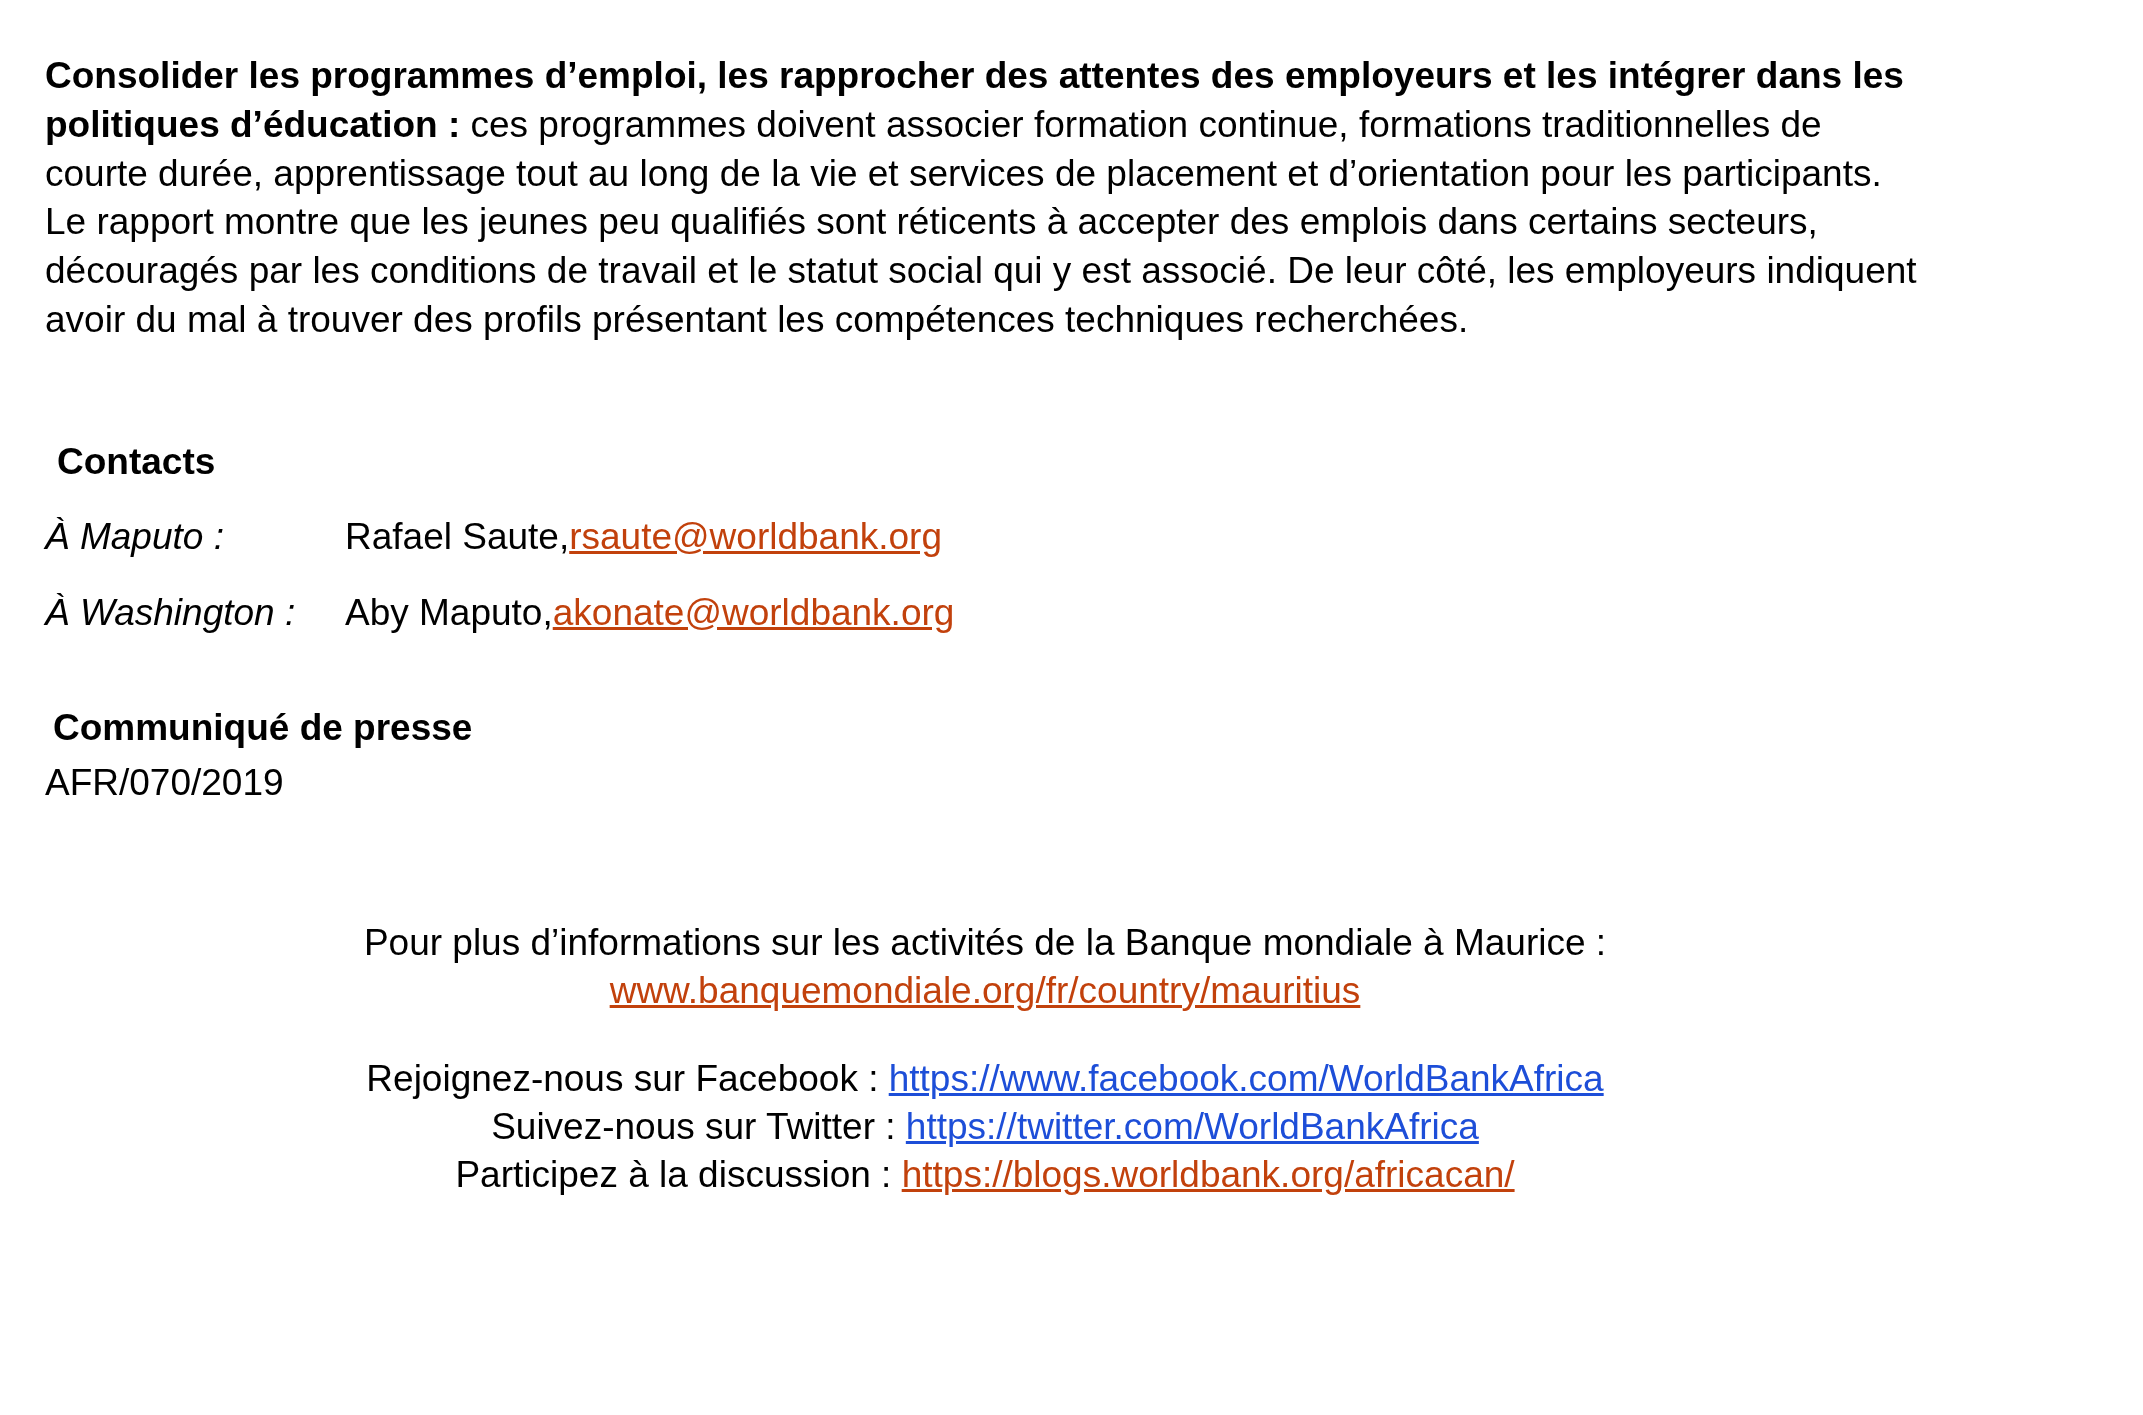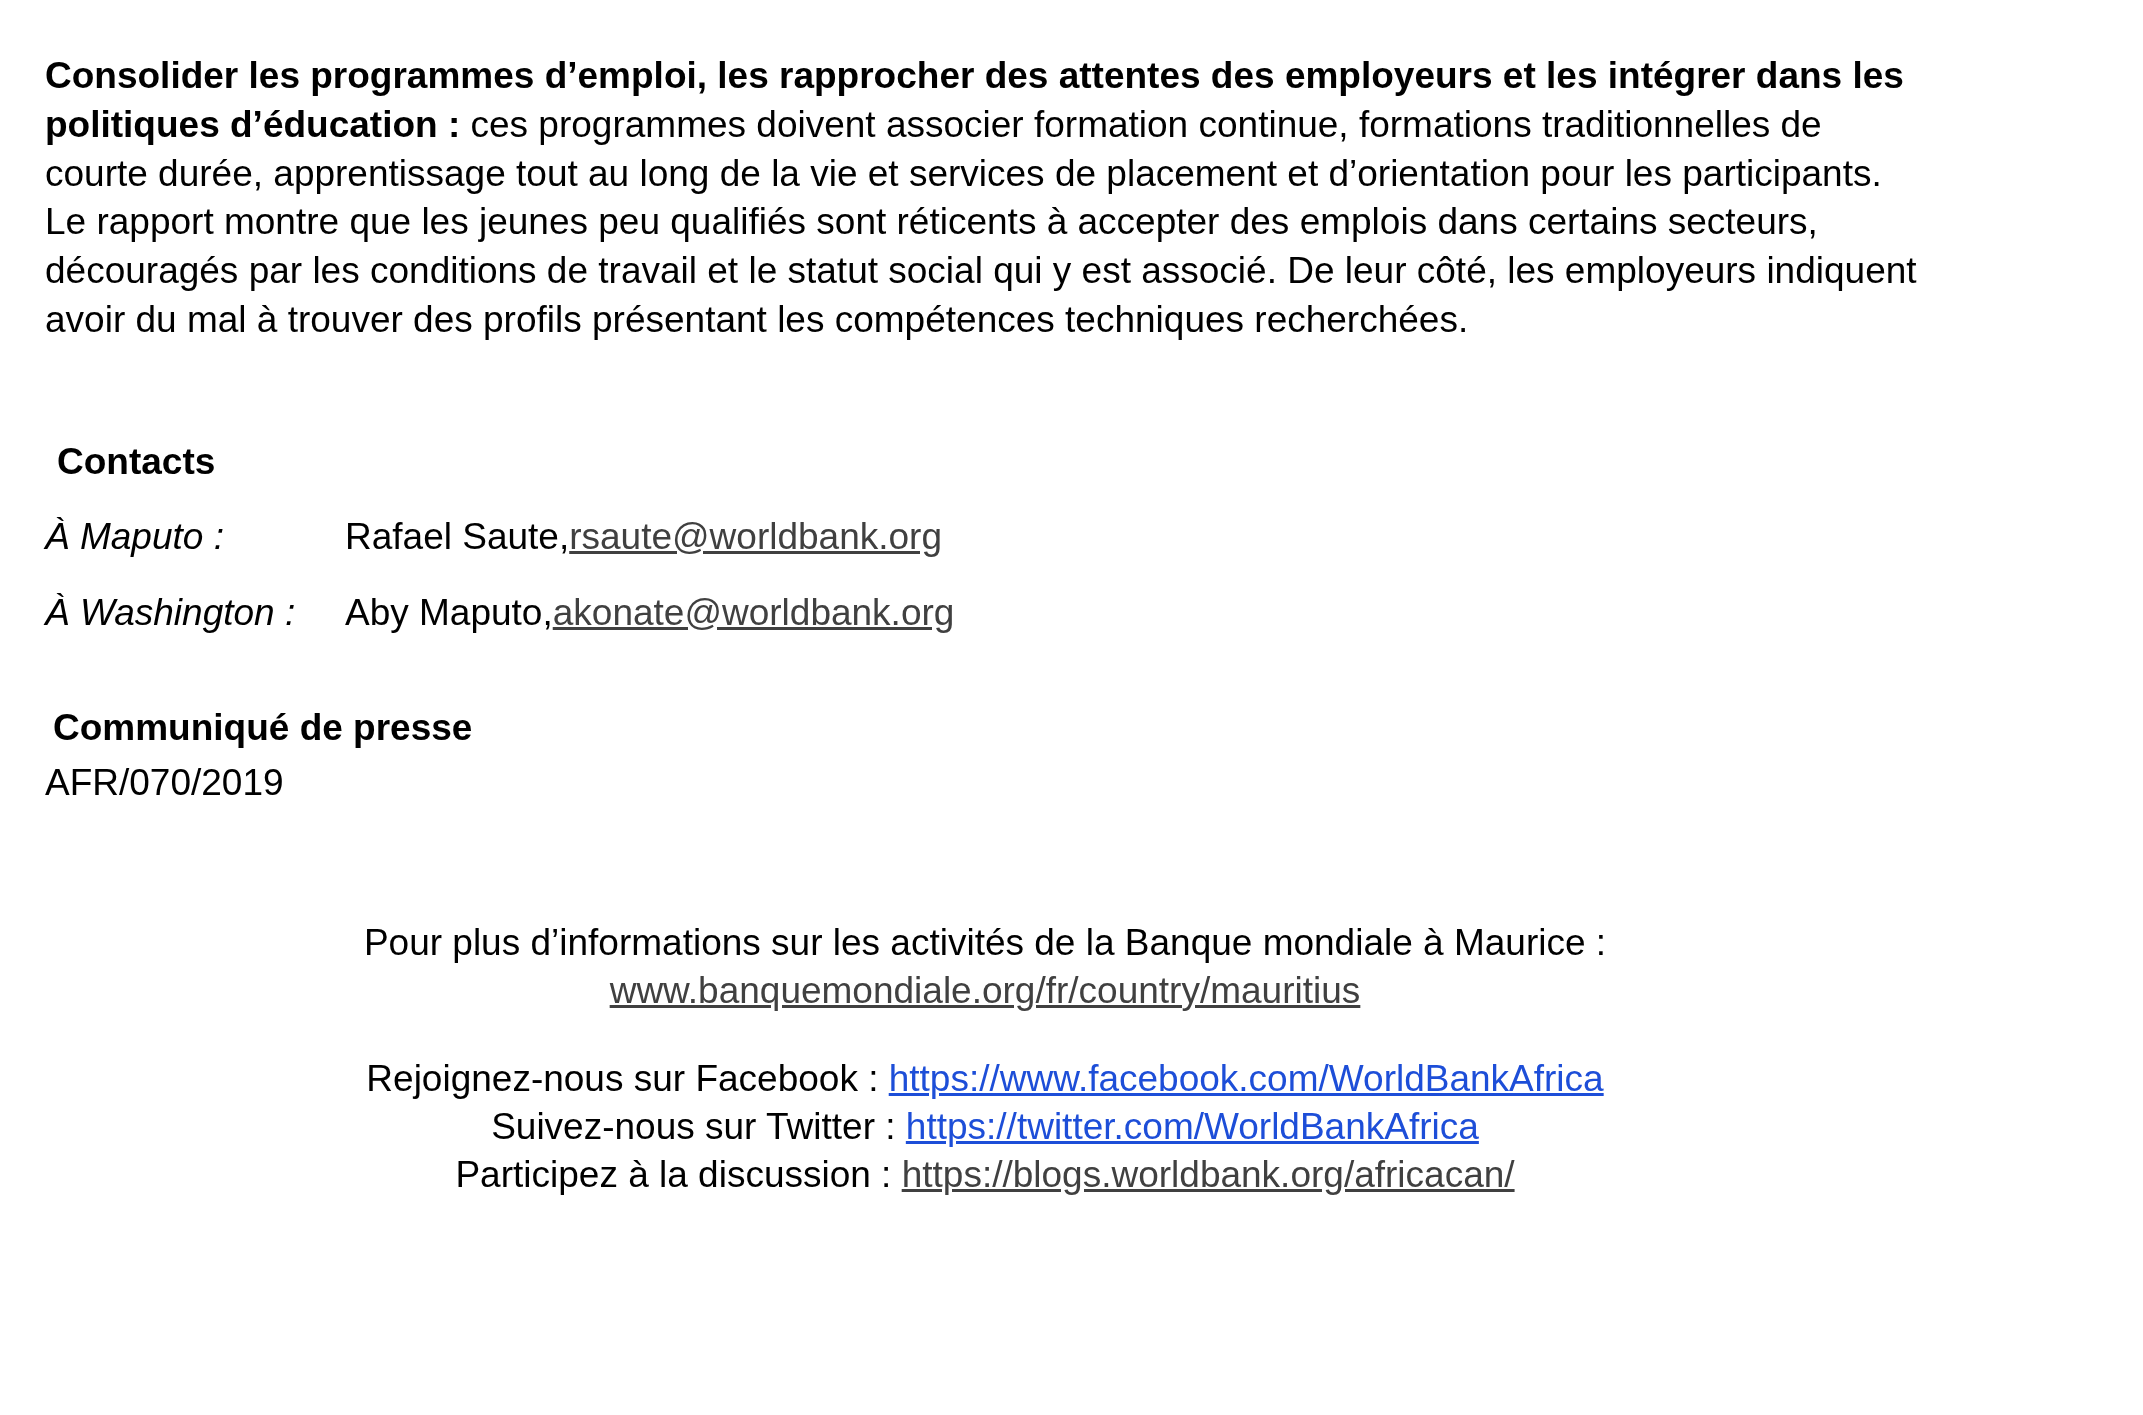--- a/index.html
+++ b/index.html
@@ -53,21 +53,21 @@
   .contact-label {
     font-style: italic;
     display: inline-block;
     width: 300px;
     flex: 0 0 300px;
   }
   .contact-value {
     display: inline-block;
   }
   a.link {
-    color: #404040;
+    color: #c2410c;
     text-decoration: underline;
   }
   a.link-black {
     color: #1d4ed8;
     text-decoration: underline;
   }
   .pr-title {
     font-size: 37px;
     font-weight: bold;
     line-height: 1.28;

